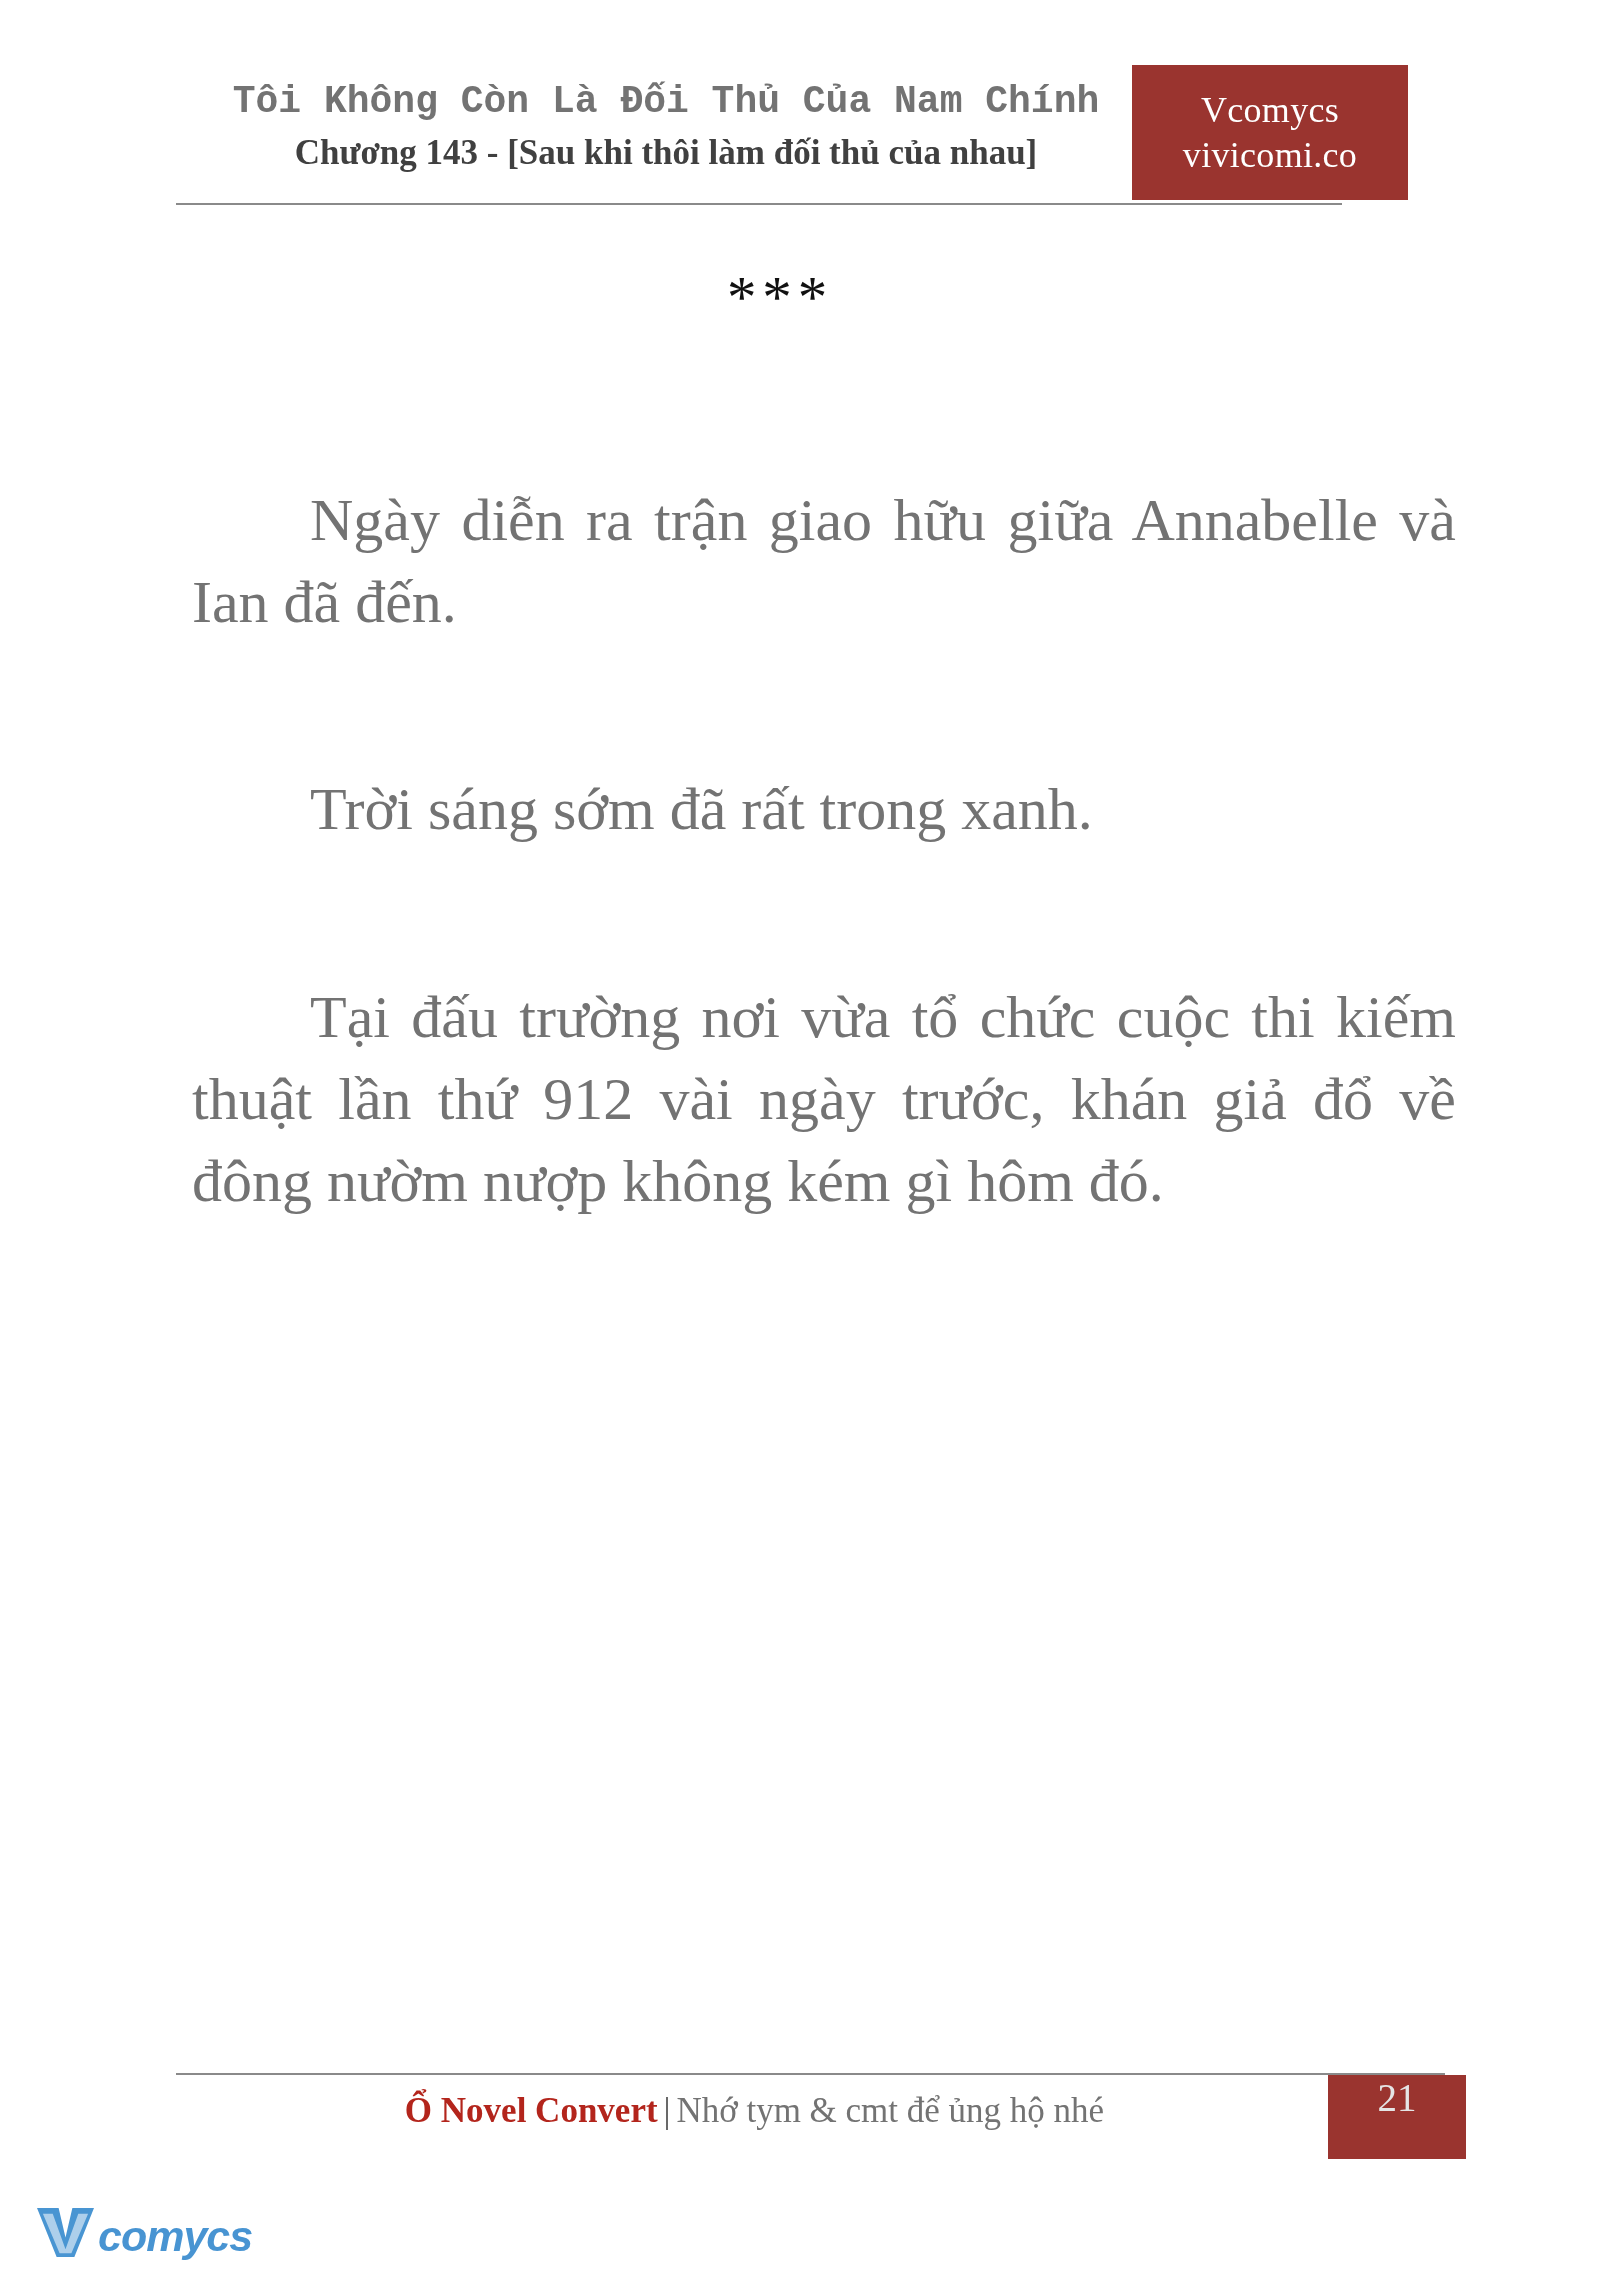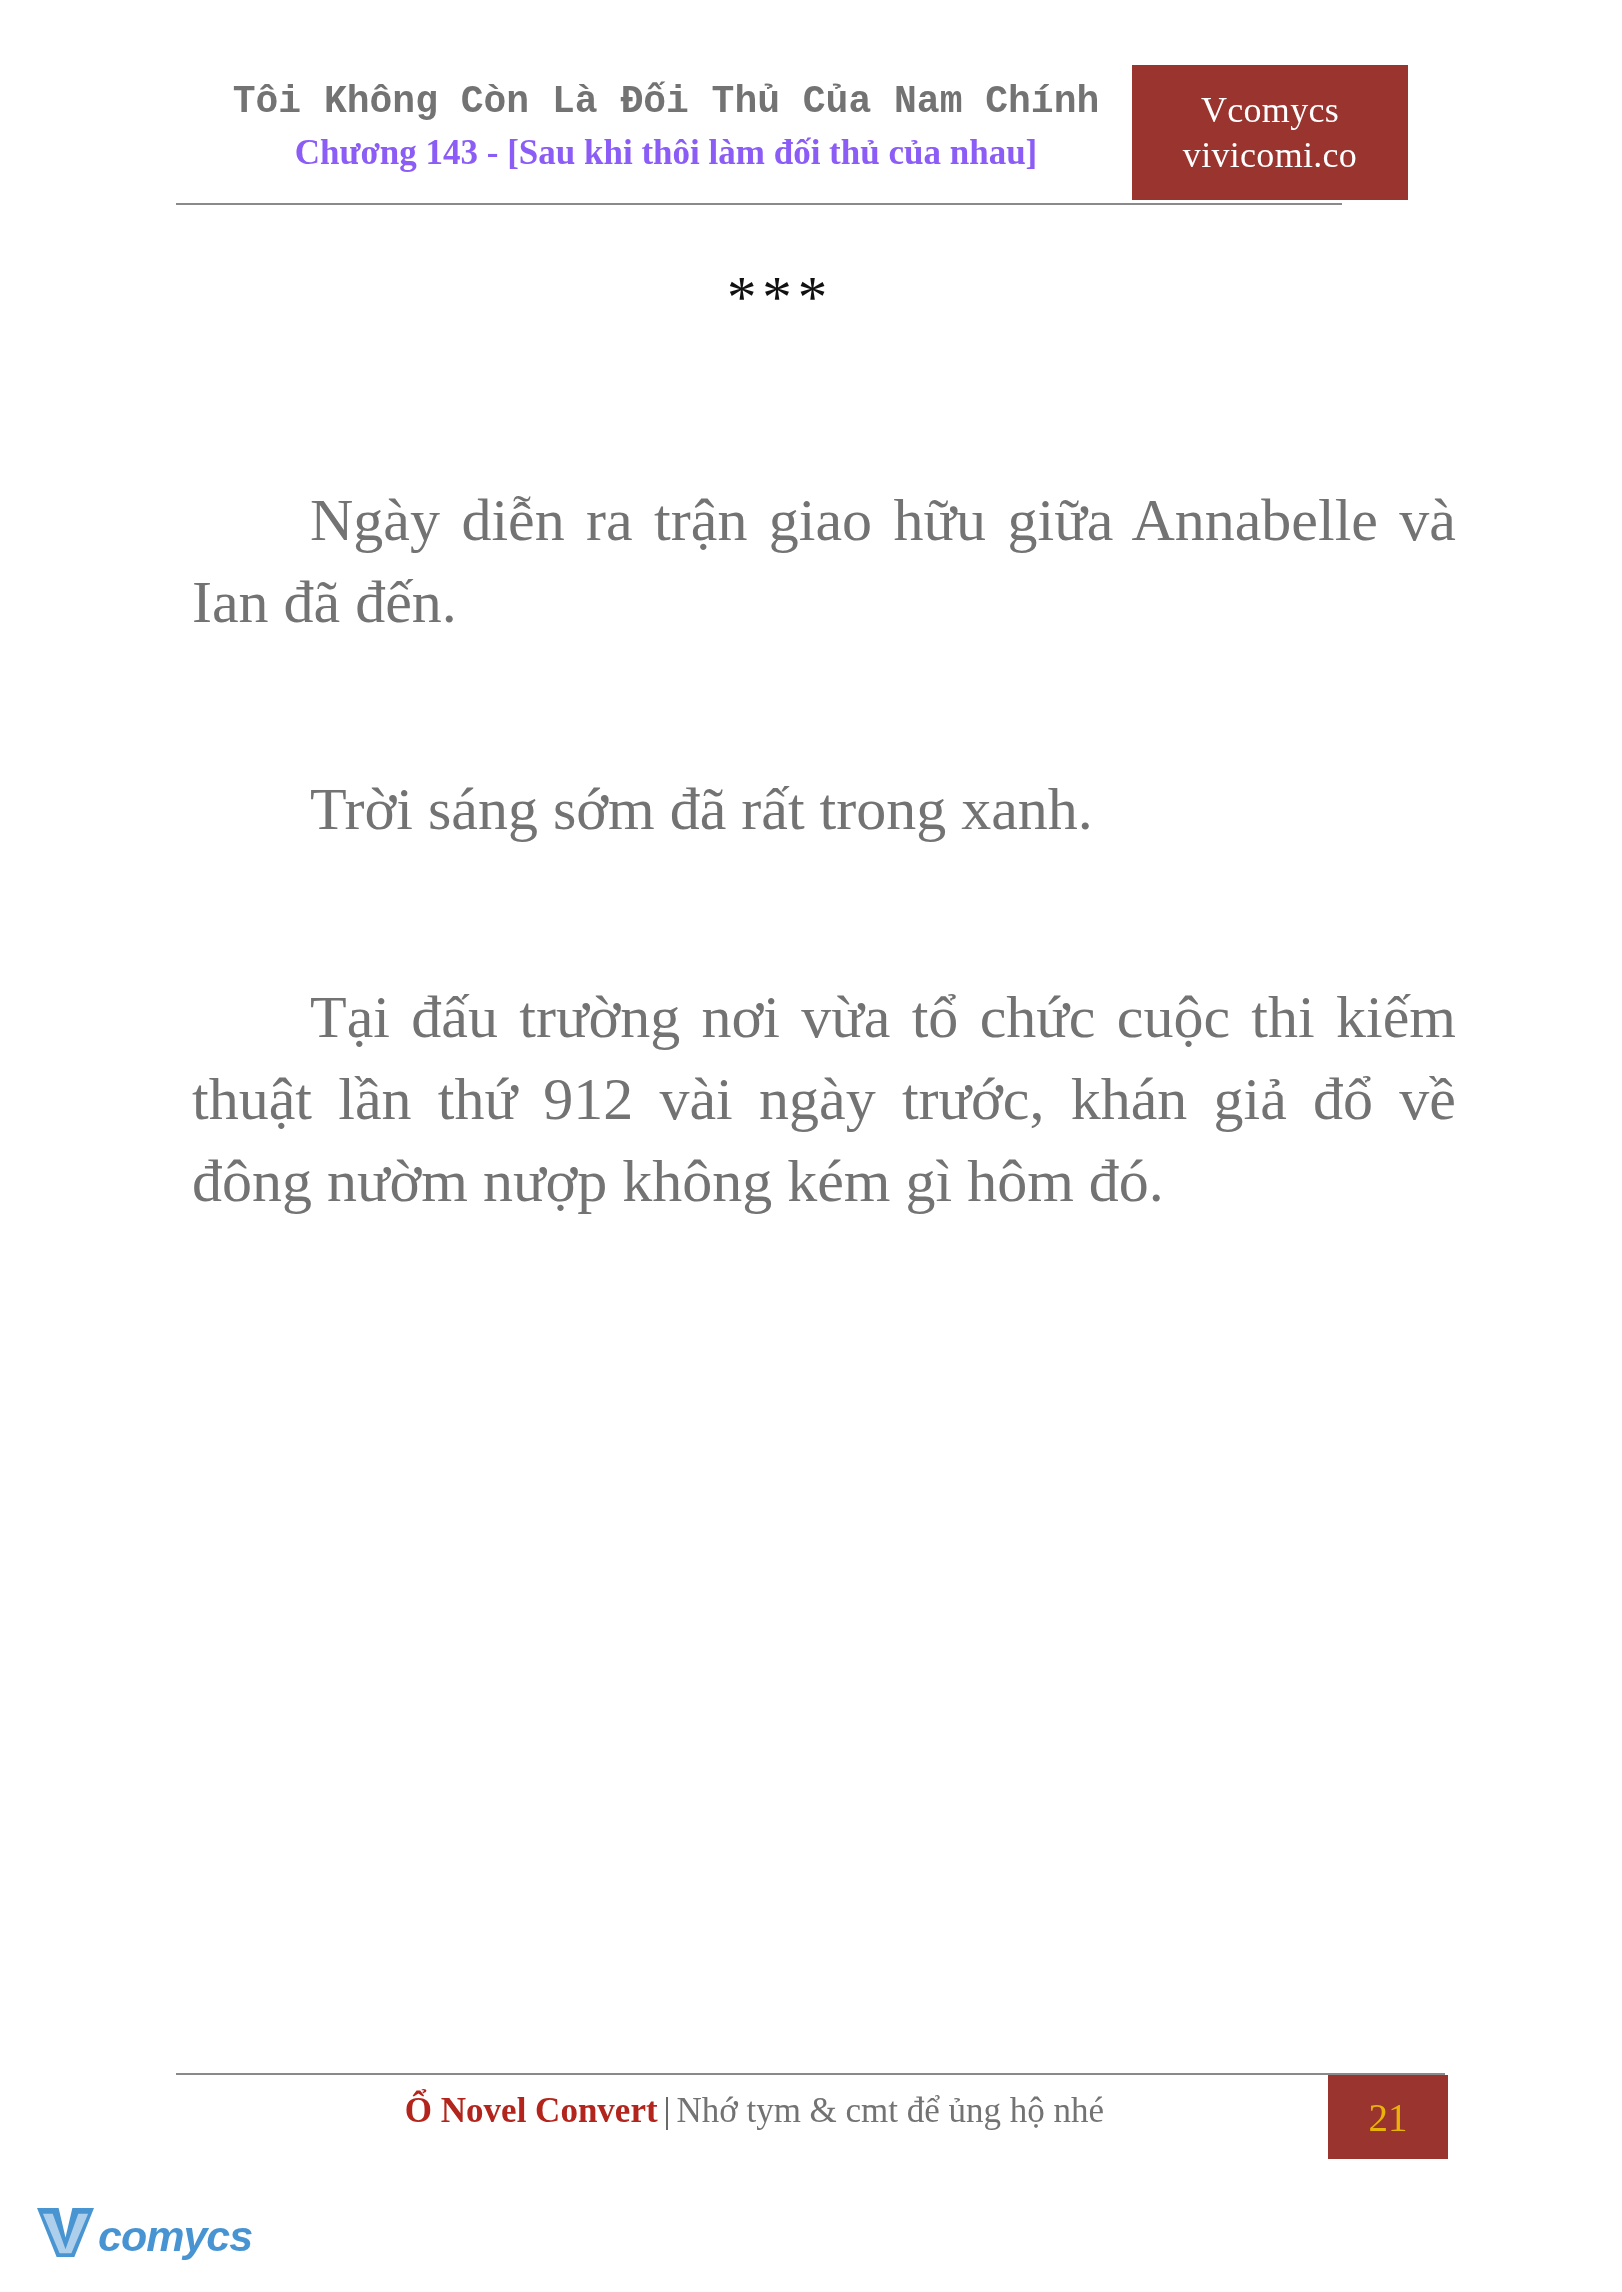--- a/index.html
+++ b/index.html
@@ -43,21 +43,21 @@
     font-family: Liberation Mono, monospace;
     font-weight: bold;
     font-size: 38px;
     color: #737373;
     white-space: nowrap;
   }
   .header-line2 {
     font-family: "Liberation Serif", serif;
     font-weight: bold;
     font-size: 35px;
-    color: #8b5cf6;
+    color: #404040;
     white-space: nowrap;
     margin-top: 3.9px;
   }
   .header-rule {
     position: absolute;
     left: 0;
     top: 125px;
     width: 1166px;
     border-top: 2.9px solid #8a8a8a;
   }
@@ -144,26 +144,26 @@
     margin: 0 5.9px;
   }
   .footer-note {
     color: #737373;
     text-align: center;
   }
   .page-num-box {
     position: absolute;
     left: 1152px;
     top: 2px;
-    width: 120px;
+    width: 138px;
     height: 84px;
     background: #9a342f;
-    color: #eab308;
+    color: #e5e5e5;
     display: flex;
-    align-items: center;
+    align-items: flex-start;
     justify-content: center;
     font-family: "Liberation Serif", serif;
     font-size: 39px;
   }
 
   
   .watermark {
     position: absolute;
     left: 35px;
     top: 2192px;

